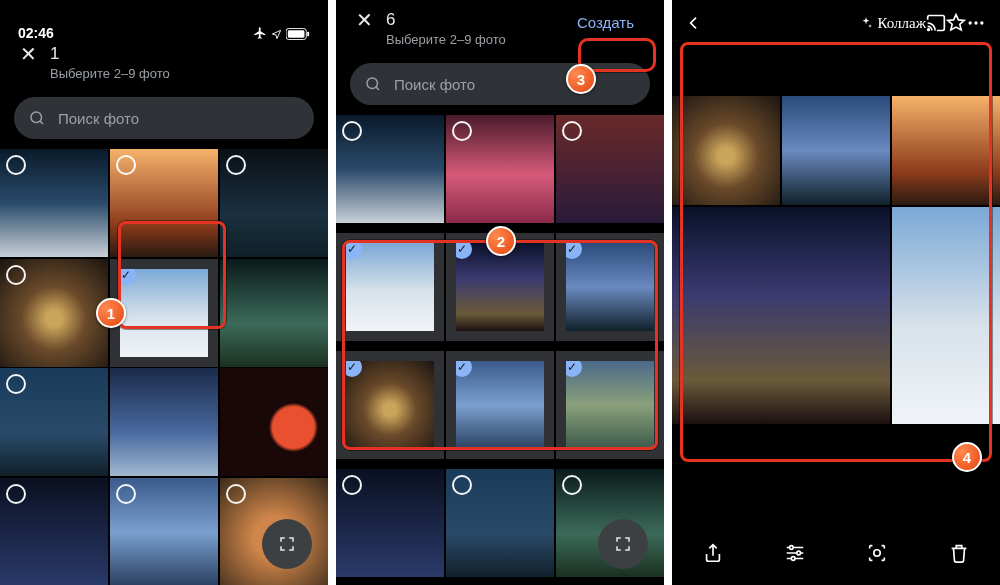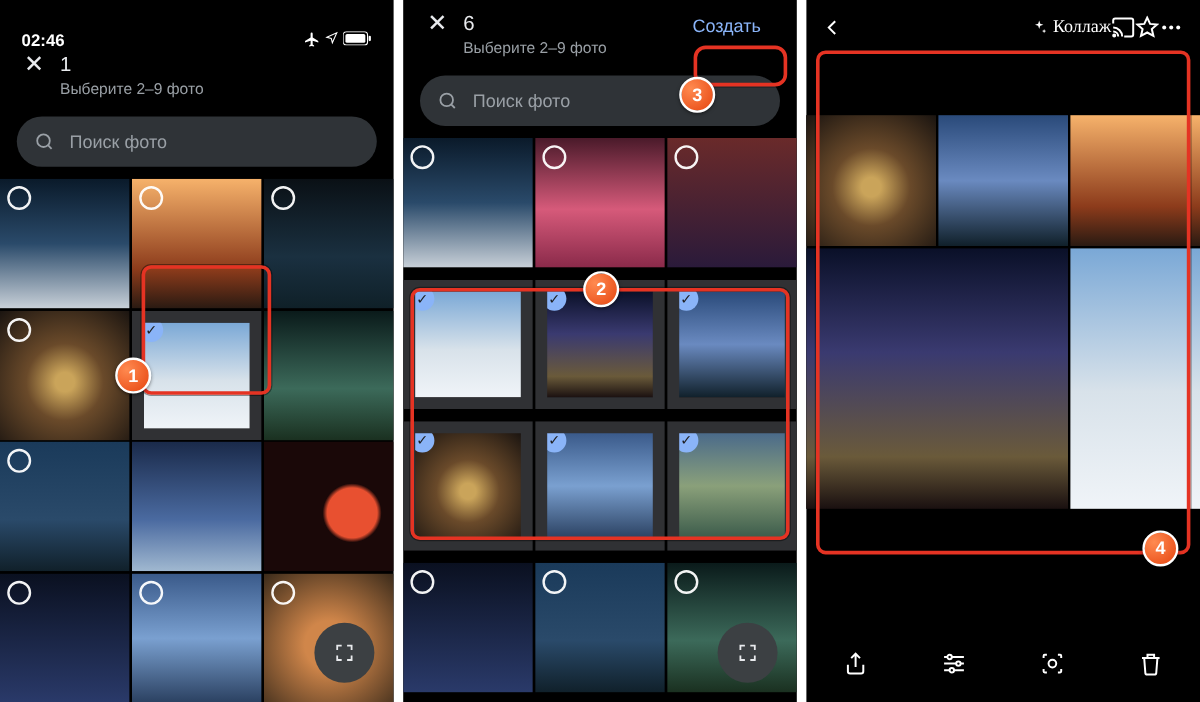--- a/index.html
+++ b/index.html
@@ -16,21 +16,21 @@
     display: flex; flex-direction: column;
     position: relative;
     color: #fff;
   }
   
   .statusbar {
     height: 34px; padding: 0 18px;
     display: flex; justify-content: space-between; align-items: center;
     font-size: 14px; font-weight: 600;
   }
-  .sb-left, .sb-right { display: flex; align-items: flex-start; gap: 4px; margin-top: 32px; }
+  .sb-left, .sb-right { display: flex; align-items: flex-end; gap: 4px; margin-top: 32px; }
   .sb-right svg, .sb-left svg { display: block; }
   
   .sel-header {
     padding: 10px 20px 6px;
     display: flex; align-items: flex-start;
   }
   .close-x { font-size: 20px; line-height: 20px; color: #e8eaed; width: 22px; }
   .sel-info { flex: 1; padding-left: 8px; }
   .sel-count { font-size: 17px; color: #e8eaed; }
   .sel-sub { font-size: 13px; color: #9aa0a6; margin-top: 2px; }

